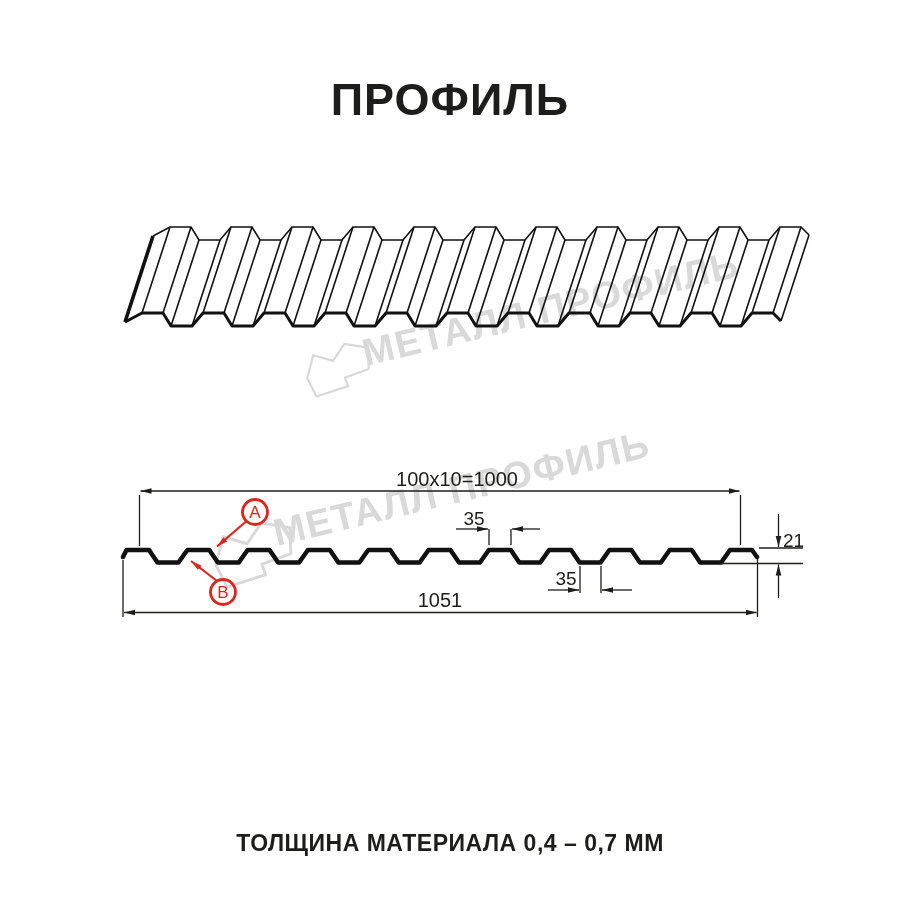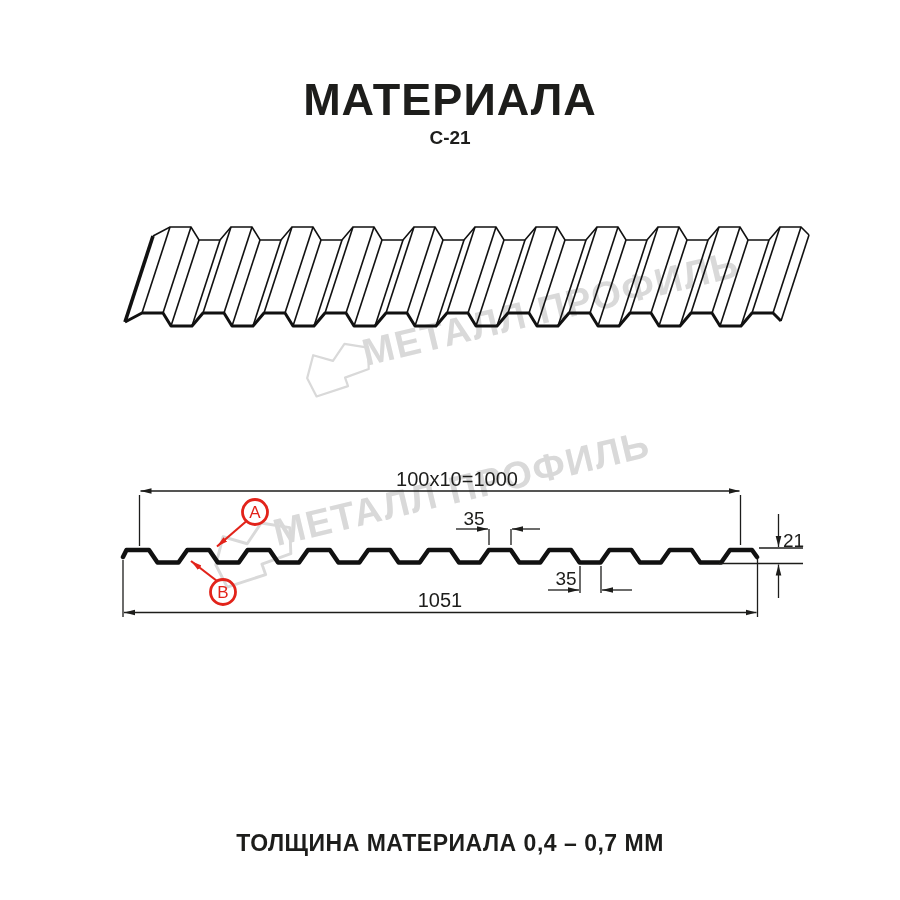--- a/index.html
+++ b/index.html
@@ -17,22 +17,21 @@
   .dim-text-s{font-size:19px;fill:#1d1d1b;}
   .red-letter{font-size:17px;fill:#e2231a;font-weight:500;}
   .thin{stroke:#1d1d1b;stroke-width:1.3;fill:none;}
   .sheetline{stroke:#111;stroke-width:1.6;fill:none;}
 </style>
 </head>
 <body>
 
 <div class="page">
 
-  <div class="title">МАТЕРИАЛА</div>
-  <div class="subtitle">С-21</div>
+  <div class="title">ПРОФИЛЬ</div>
 
   <svg width="900" height="900" viewBox="0 0 900 900">
     <defs>
       <marker id="mE" markerUnits="userSpaceOnUse" markerWidth="14" markerHeight="10" refX="11" refY="4" orient="auto">
         <path d="M0,1.2 L11,4 L0,6.8 Z" fill="#1d1d1b"></path>
       </marker>
       <marker id="mS" markerUnits="userSpaceOnUse" markerWidth="14" markerHeight="10" refX="11" refY="4" orient="auto-start-reverse">
         <path d="M0,1.2 L11,4 L0,6.8 Z" fill="#1d1d1b"></path>
       </marker>
       <marker id="mR" markerUnits="userSpaceOnUse" markerWidth="14" markerHeight="10" refX="11" refY="4" orient="auto">

